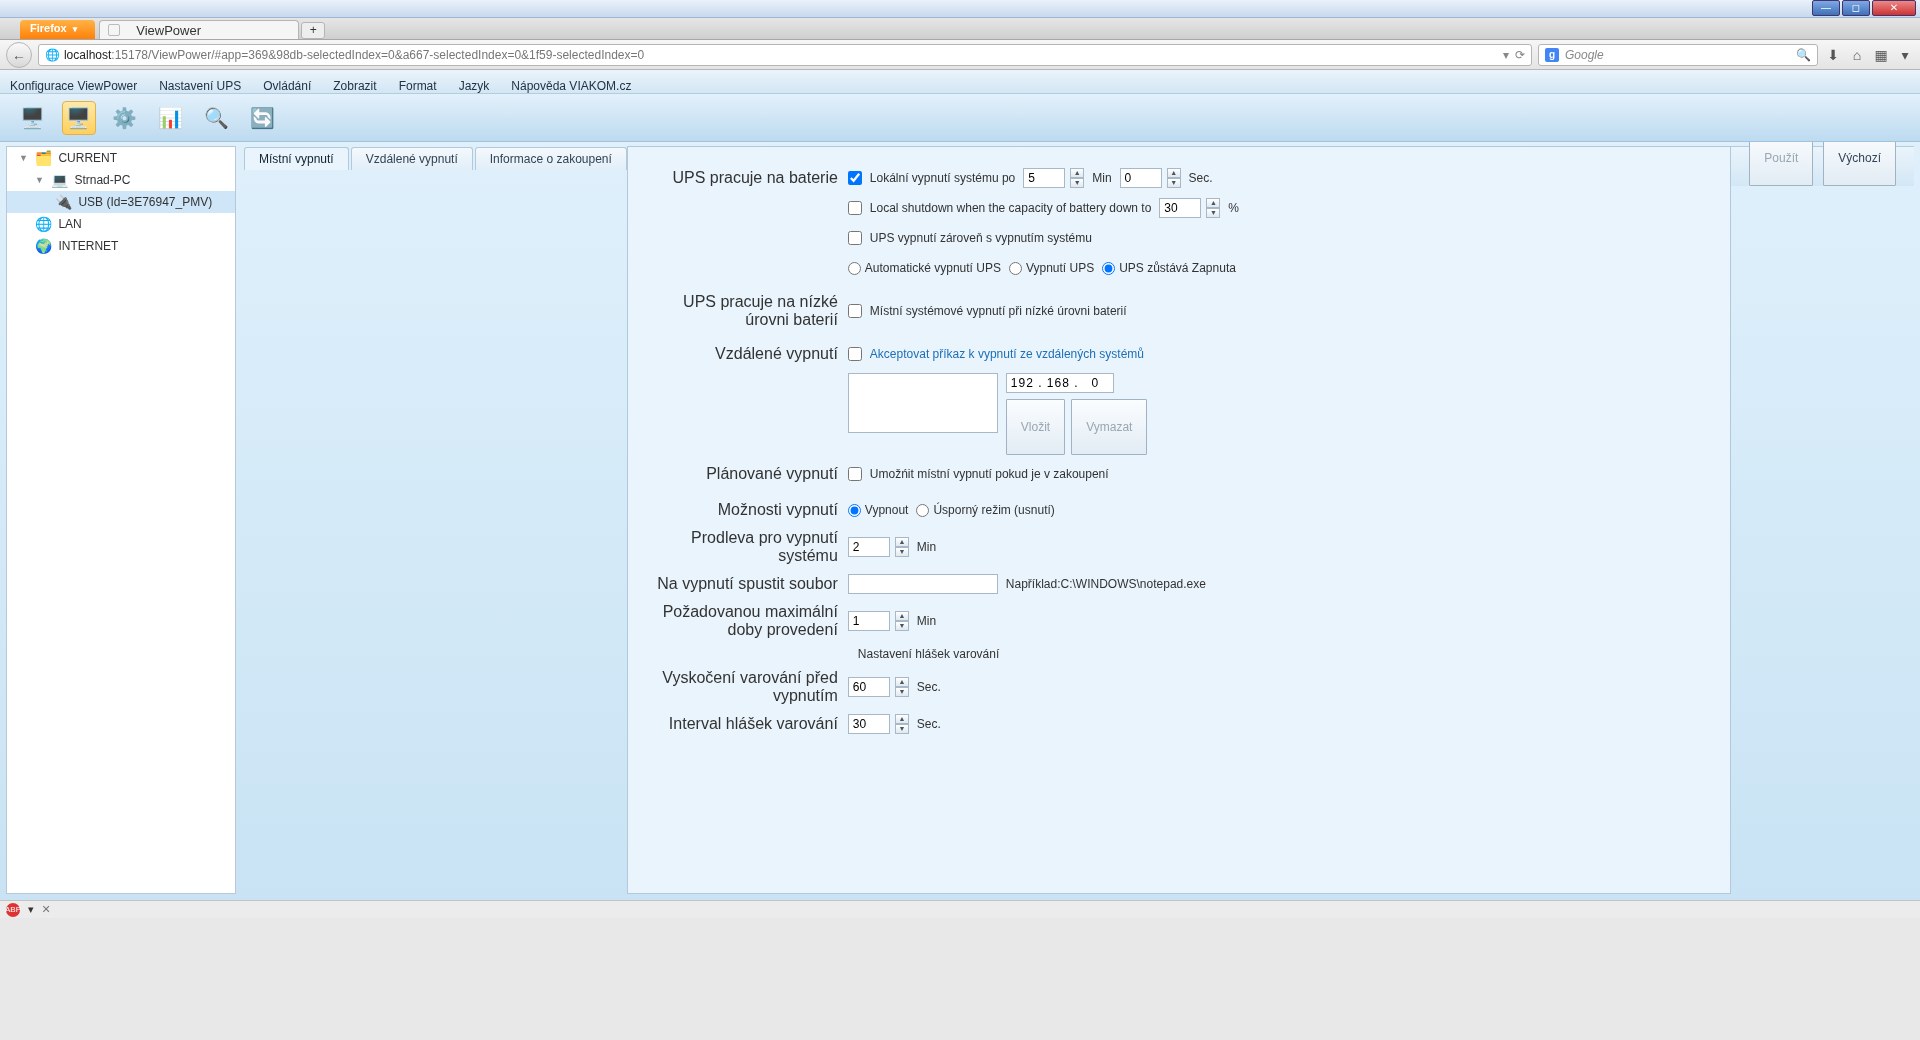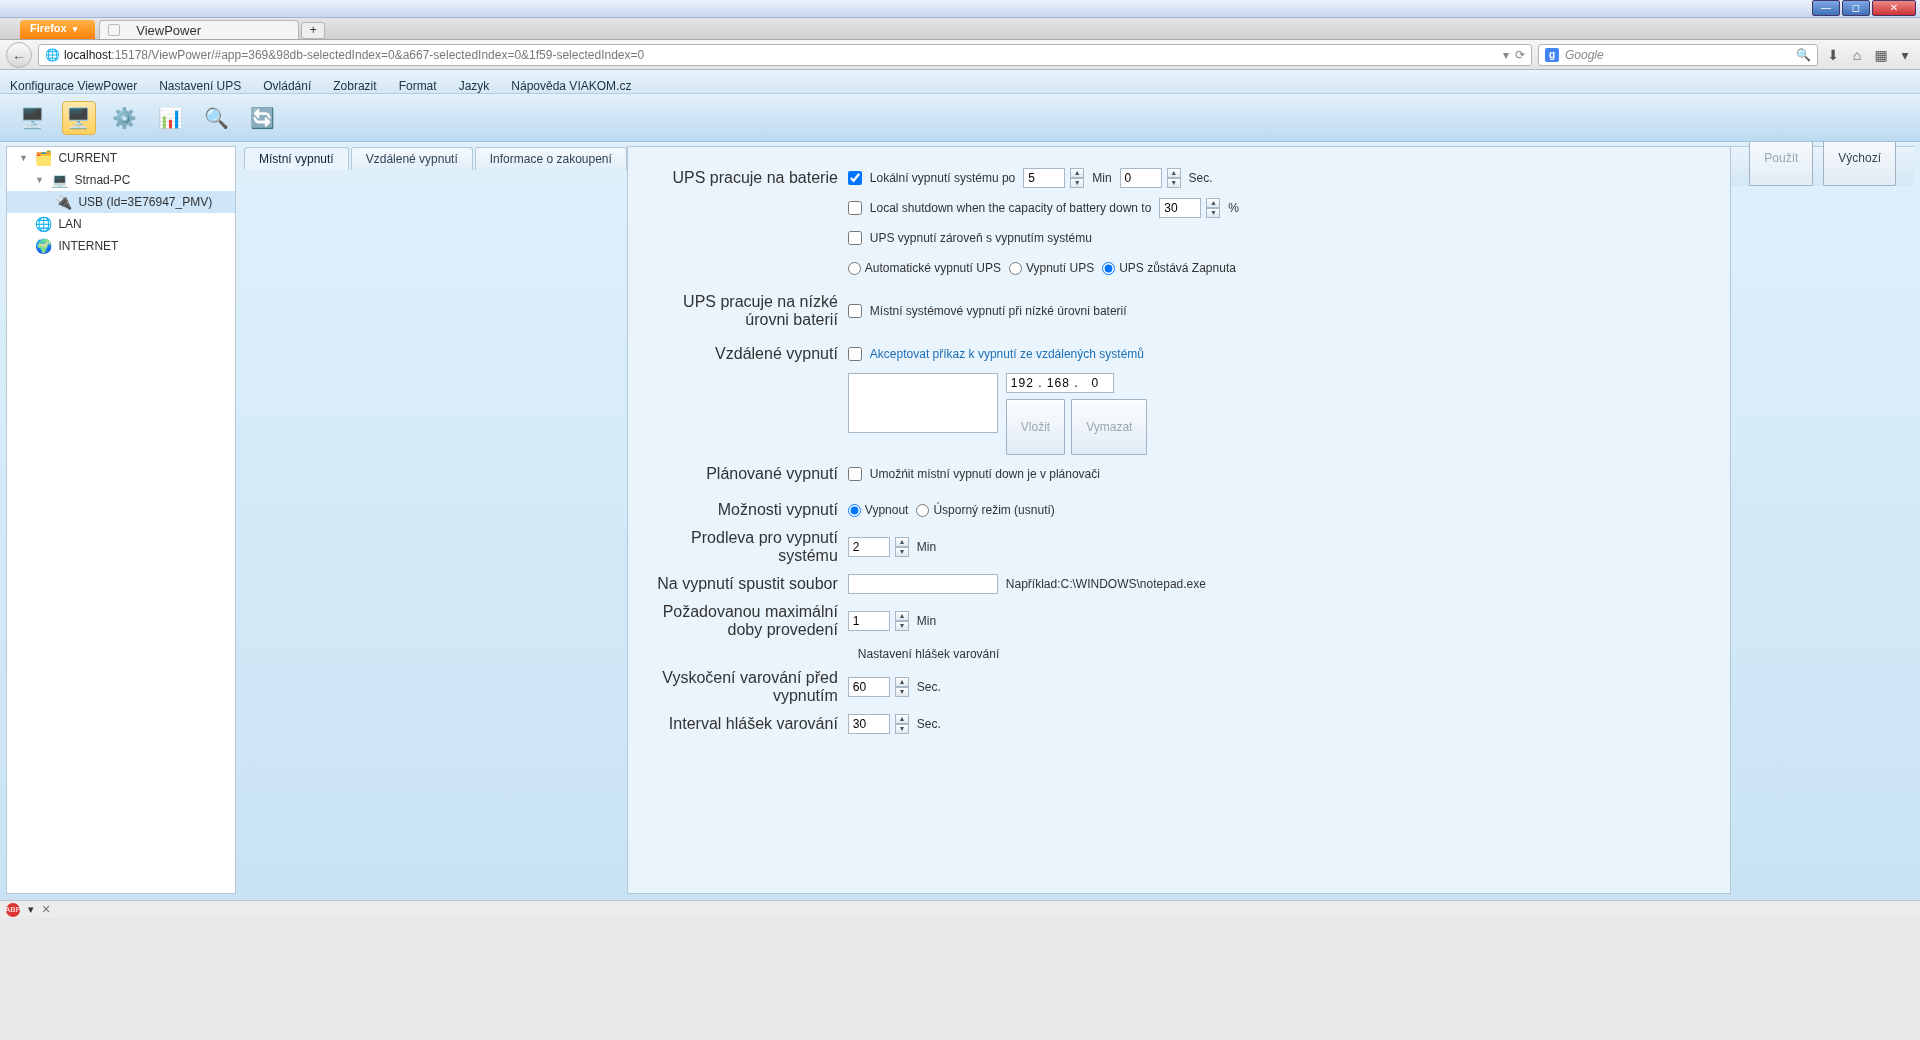--- a/index.html
+++ b/index.html
@@ -273,21 +273,21 @@
               <button class="btn disabled">Vymazat</button>
             </div>
           </div>
         </div>
       </div>
 
       <div class="frow" style="margin-top:8px;">
         <div class="flabel">Plánované vypnutí</div>
         <div class="fbody">
           <input type="checkbox" class="chk" style="">
-          <span>Umožńit místní vypnutí down je v plánovači</span>
+          <span>Umožńit místní vypnutí pokud je v zakoupení</span>
         </div>
       </div>
 
       <div class="frow" style="margin-top:14px;">
         <div class="flabel">Možnosti vypnutí</div>
         <div class="fbody">
           <label class="radio">
               <input type="radio" name="opt" checked="" style=""> 
               <span>Vypnout</span>
             </label>

